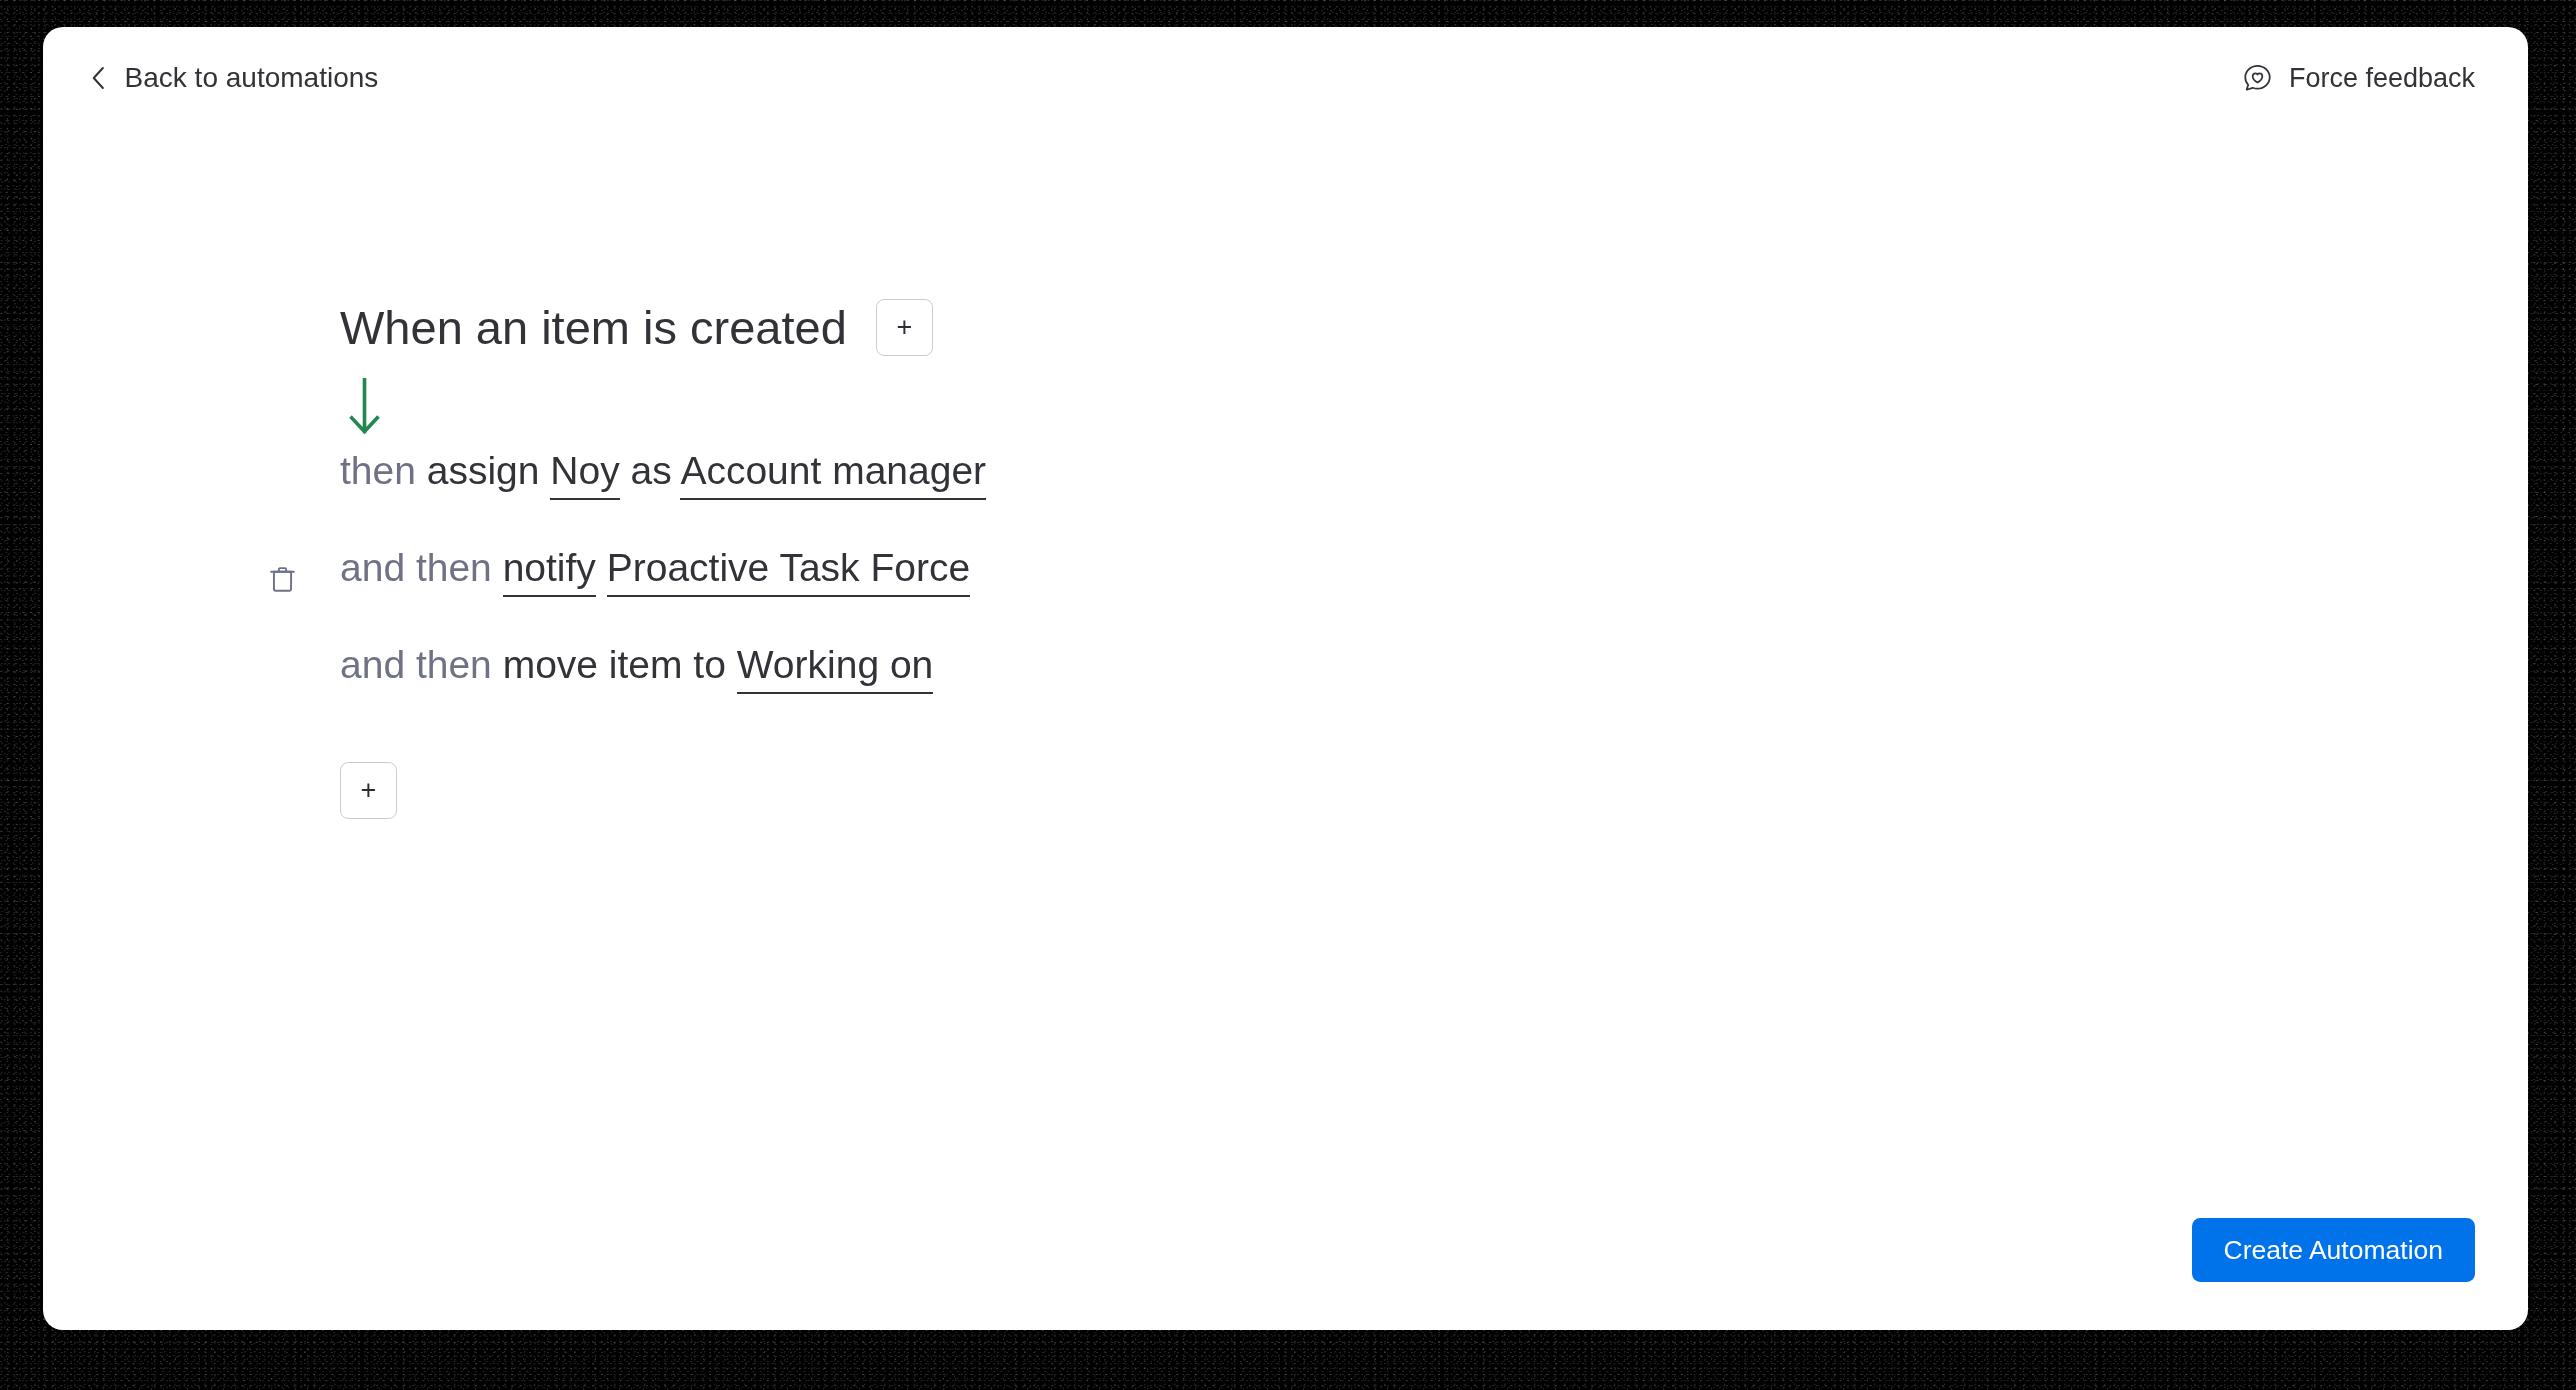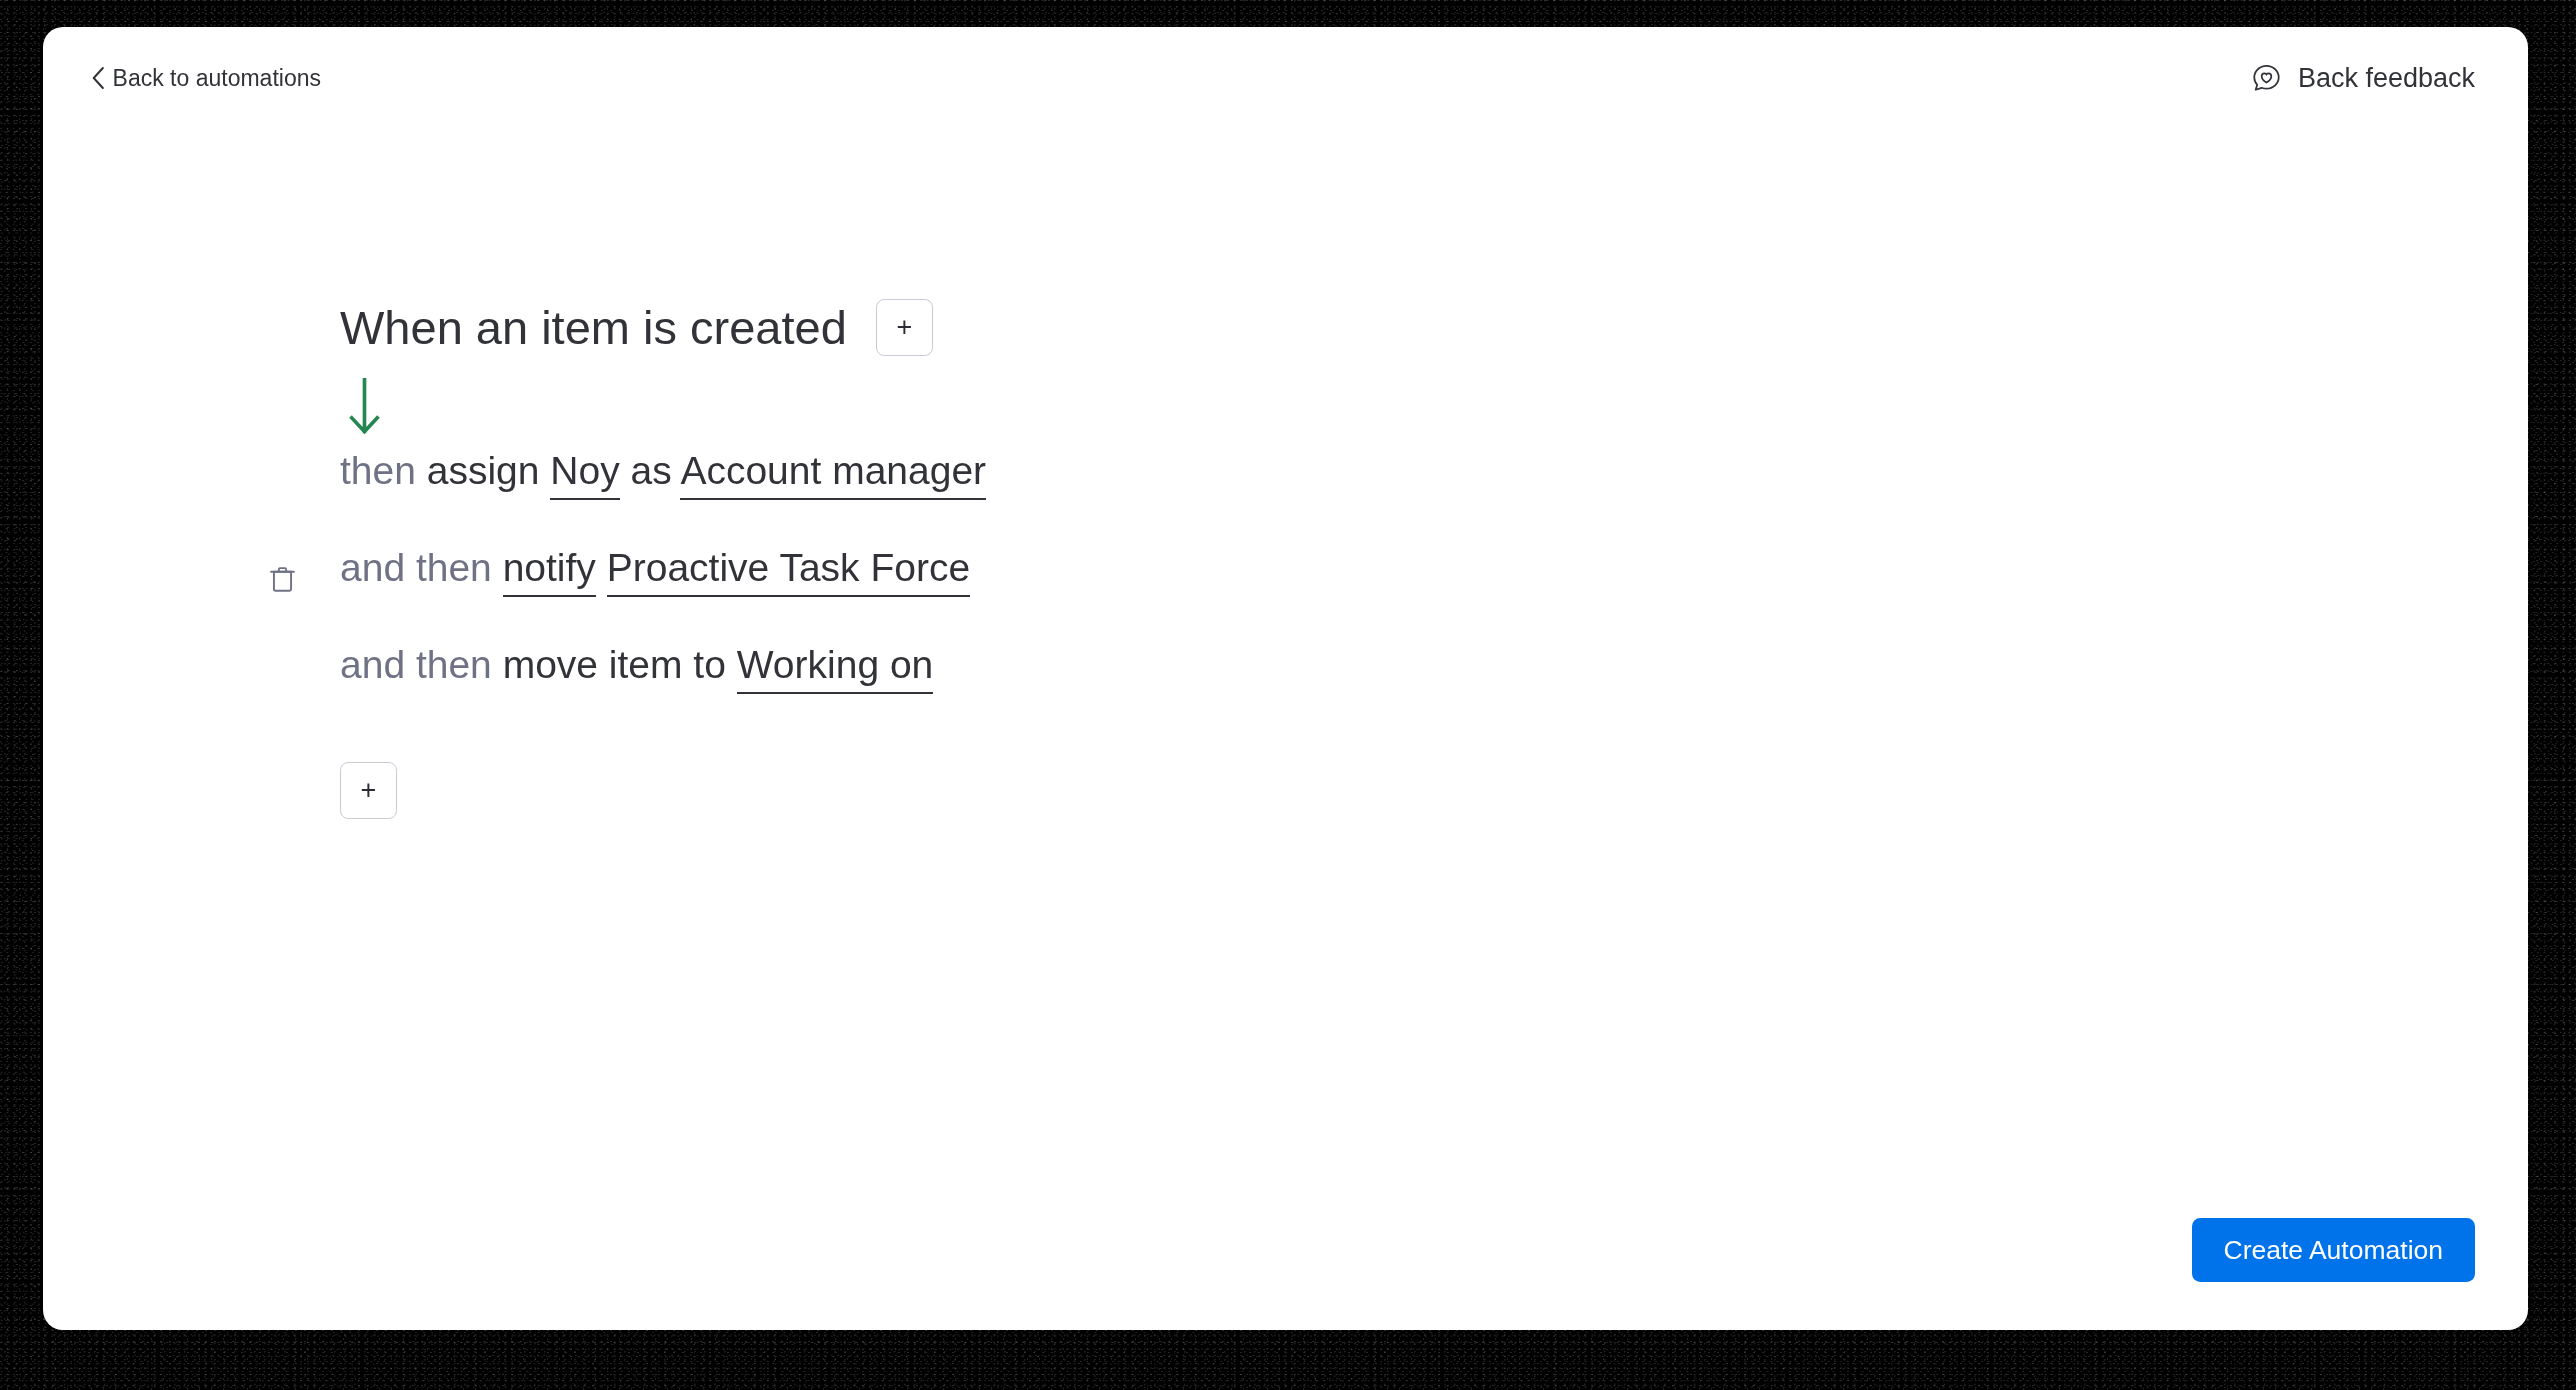--- a/index.html
+++ b/index.html
@@ -52,24 +52,24 @@
     height: 102px;
     display: flex;
     align-items: center;
     justify-content: space-between;
     padding: 0 53px 0 48px;
   }
 
   .back-link {
     display: flex;
     align-items: center;
-    gap: 7px;
-    cursor: pointer;
-    color: #323338;
-    font-size: 23px;
+    gap: 19px;
+    cursor: pointer;
+    color: #323338;
+    font-size: 28px;
     line-height: 1;
     white-space: nowrap;
   }
   .chev { display:block; width:14.6px; height:24px; }
 
   .feedback-link {
     display: flex;
     align-items: center;
     gap: 15.5px;
     cursor: pointer;
@@ -209,21 +209,21 @@
 
     <div class="feedback-link">
       <span>
         <svg class="fb-icon" viewBox="0 0 34 34" fill="none" xmlns="http://www.w3.org/2000/svg" aria-hidden="true">
           <path d="M17 3.2c7.4 0 13.4 5.6 13.4 12.5S24.4 28.2 17 28.2c-1.9 0-3.7-.35-5.3-1
                    l-6.6 2.1 1.7-5.3a12.1 12.1 0 0 1-3.2-8.3C3.6 8.8 9.6 3.2 17 3.2Z" stroke="#323338" stroke-width="1.9" stroke-linejoin="round"></path>
           <path d="M17 21.4s-5.3-3.2-5.3-6.7c0-1.9 1.5-3.3 3.2-3.3 1.1 0 2 .55 2.1 1.4
                    .1-.85 1-1.4 2.1-1.4 1.7 0 3.2 1.4 3.2 3.3 0 3.5-5.3 6.7-5.3 6.7Z" stroke="#323338" stroke-width="1.9" stroke-linejoin="round"></path>
         </svg>
       </span>
-      <span>Back feedback</span>
+      <span>Force feedback</span>
     </div>
 
   </div>
 
   <div class="recipe">
 
     <div class="trigger-row">
       <span class="trigger-text">When an item is created</span>
       <div class="plus-btn">
         <span class="plus-glyph">+</span>

